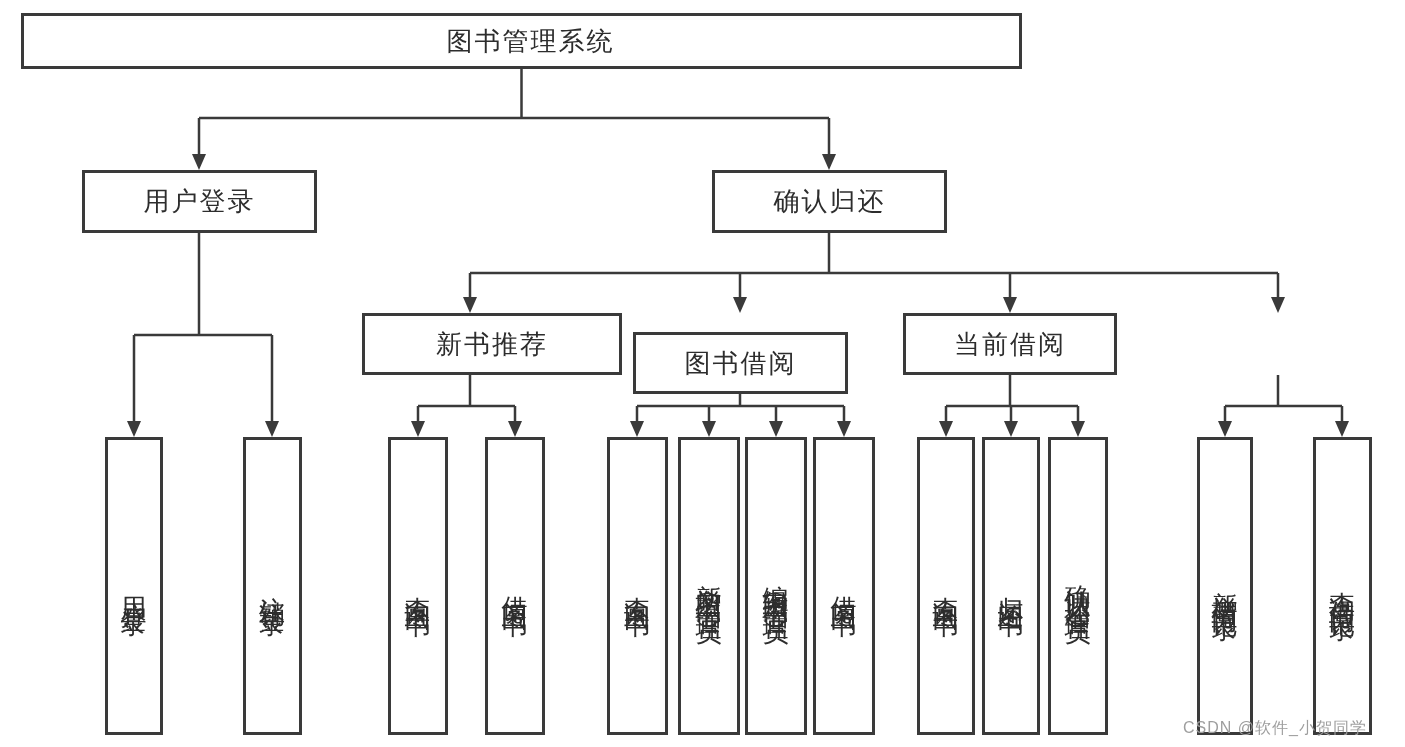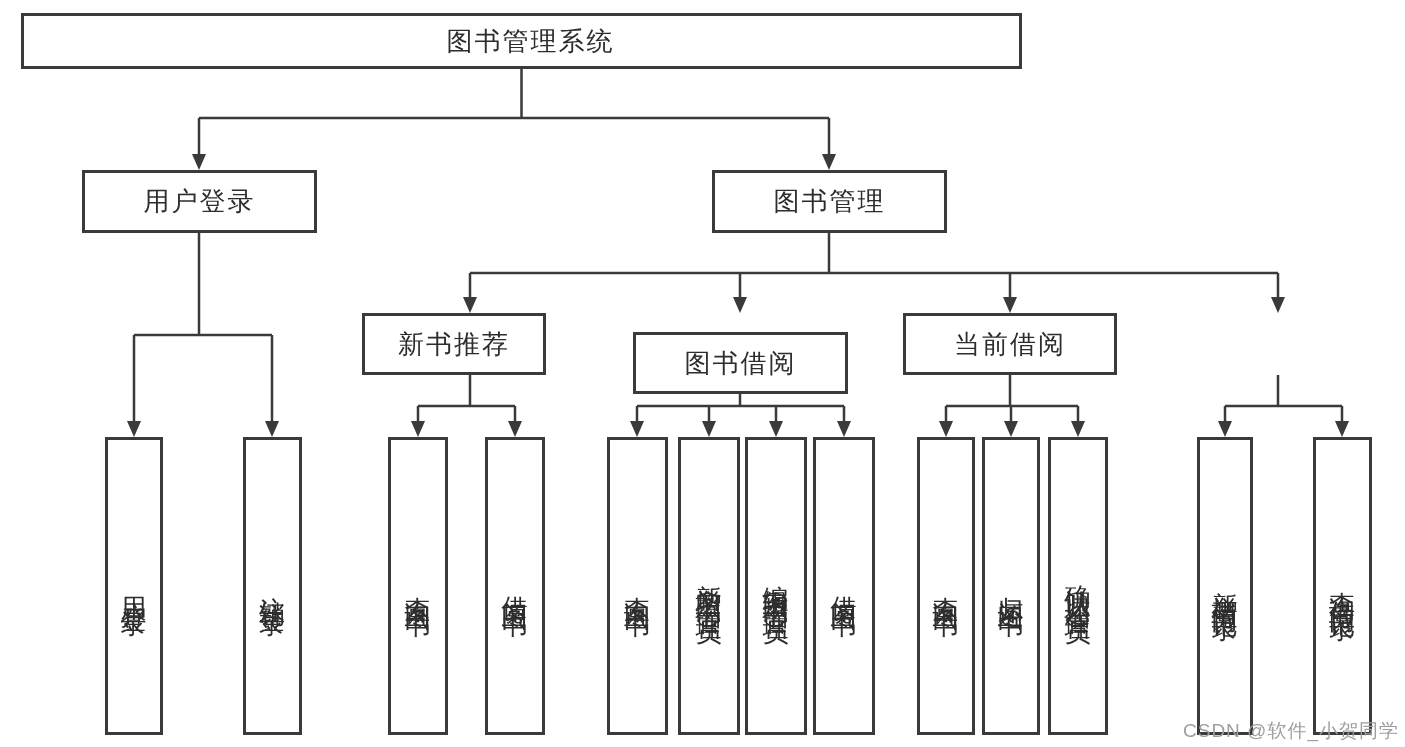--- a/index.html
+++ b/index.html
@@ -52,32 +52,32 @@
     writing-mode:vertical-rl;
     text-orientation:mixed;
     letter-spacing:5px;
     line-height:1;
     z-index:2;
   }
   .watermark{
     position:absolute;
     left:1183px;
     top:718px;
-    font-size:19px;
+    font-size:16px;
     letter-spacing:1px;
     color:var(--watermark);
     z-index:5;
     white-space:nowrap;
   }
 
   
   .n-root{left:21px;top:13px;width:1001px;height:56px;padding-left:18px;}
   .n-user-login{left:82px;top:170px;width:235px;height:63px;}
   .n-book-mgmt{left:712px;top:170px;width:235px;height:63px;}
-  .n-newbook{left:362px;top:313px;width:184px;height:62px;}
+  .n-newbook{left:362px;top:313px;width:260px;height:62px;}
   .n-borrow{left:633px;top:313px;width:215px;height:62px;margin-top:19px;}
   .n-current{left:903px;top:313px;width:214px;height:62px;}
   .n-records{left:1173px;top:313px;width:210px;height:62px;}
 
   .l-a1{left:105px;width:58px;}
   .l-a2{left:243px;width:59px;}
   .l-b1{left:388px;width:60px;}
   .l-b2{left:485px;width:60px;}
   .l-c1{left:607px;width:61px;}
   .l-c2{left:678px;width:62px;}
@@ -122,21 +122,21 @@
       <polygon points="1004,421 1018,421 1011,437"></polygon>
       <polygon points="1071,421 1085,421 1078,437"></polygon>
       <polygon points="1218,421 1232,421 1225,437"></polygon>
       <polygon points="1335,421 1349,421 1342,437"></polygon>
     </g>
   </svg>
 
   <div class="node n-root">图书管理系统</div>
 
   <div class="node n-user-login">用户登录</div>
-  <div class="node n-book-mgmt">图书管理</div>
+  <div class="node n-book-mgmt">确认归还</div>
 
   <div class="node n-newbook">新书推荐</div>
   <div class="node n-borrow">图书借阅</div>
   <div class="node n-current">当前借阅</div>
 
   <div class="leaf l-a1">用户登录</div>
   <div class="leaf l-a2">注销登录</div>
 
   <div class="leaf l-b1">查询图书</div>
   <div class="leaf l-b2">借阅图书</div>

